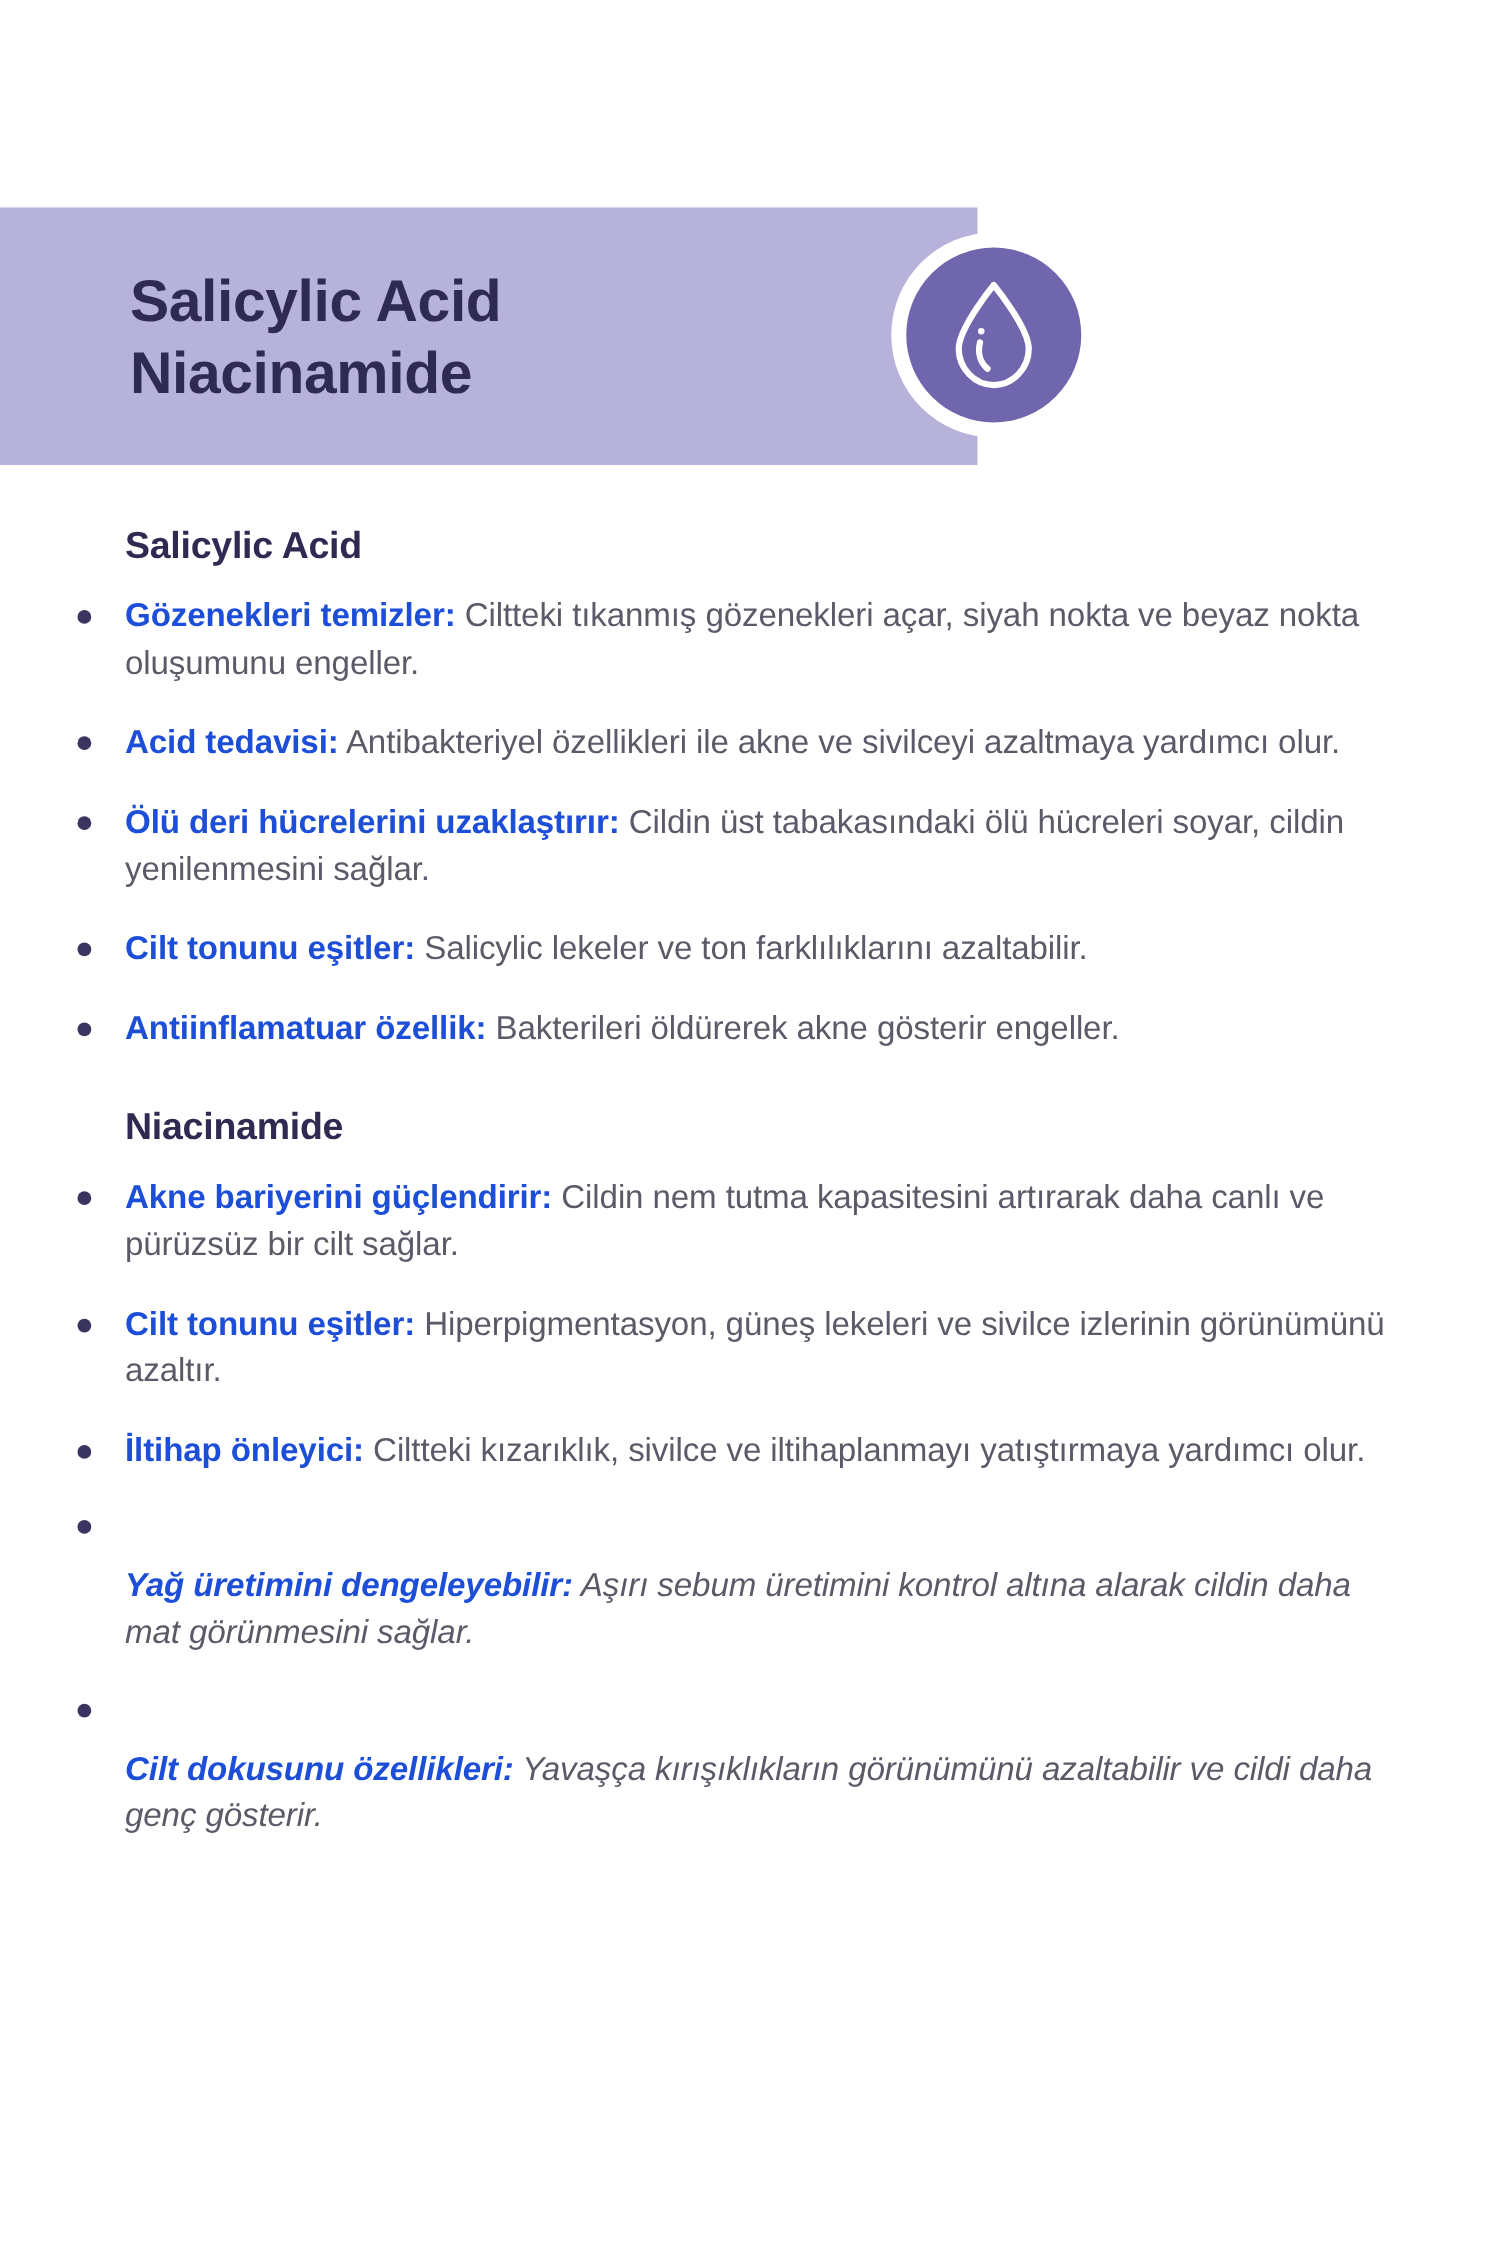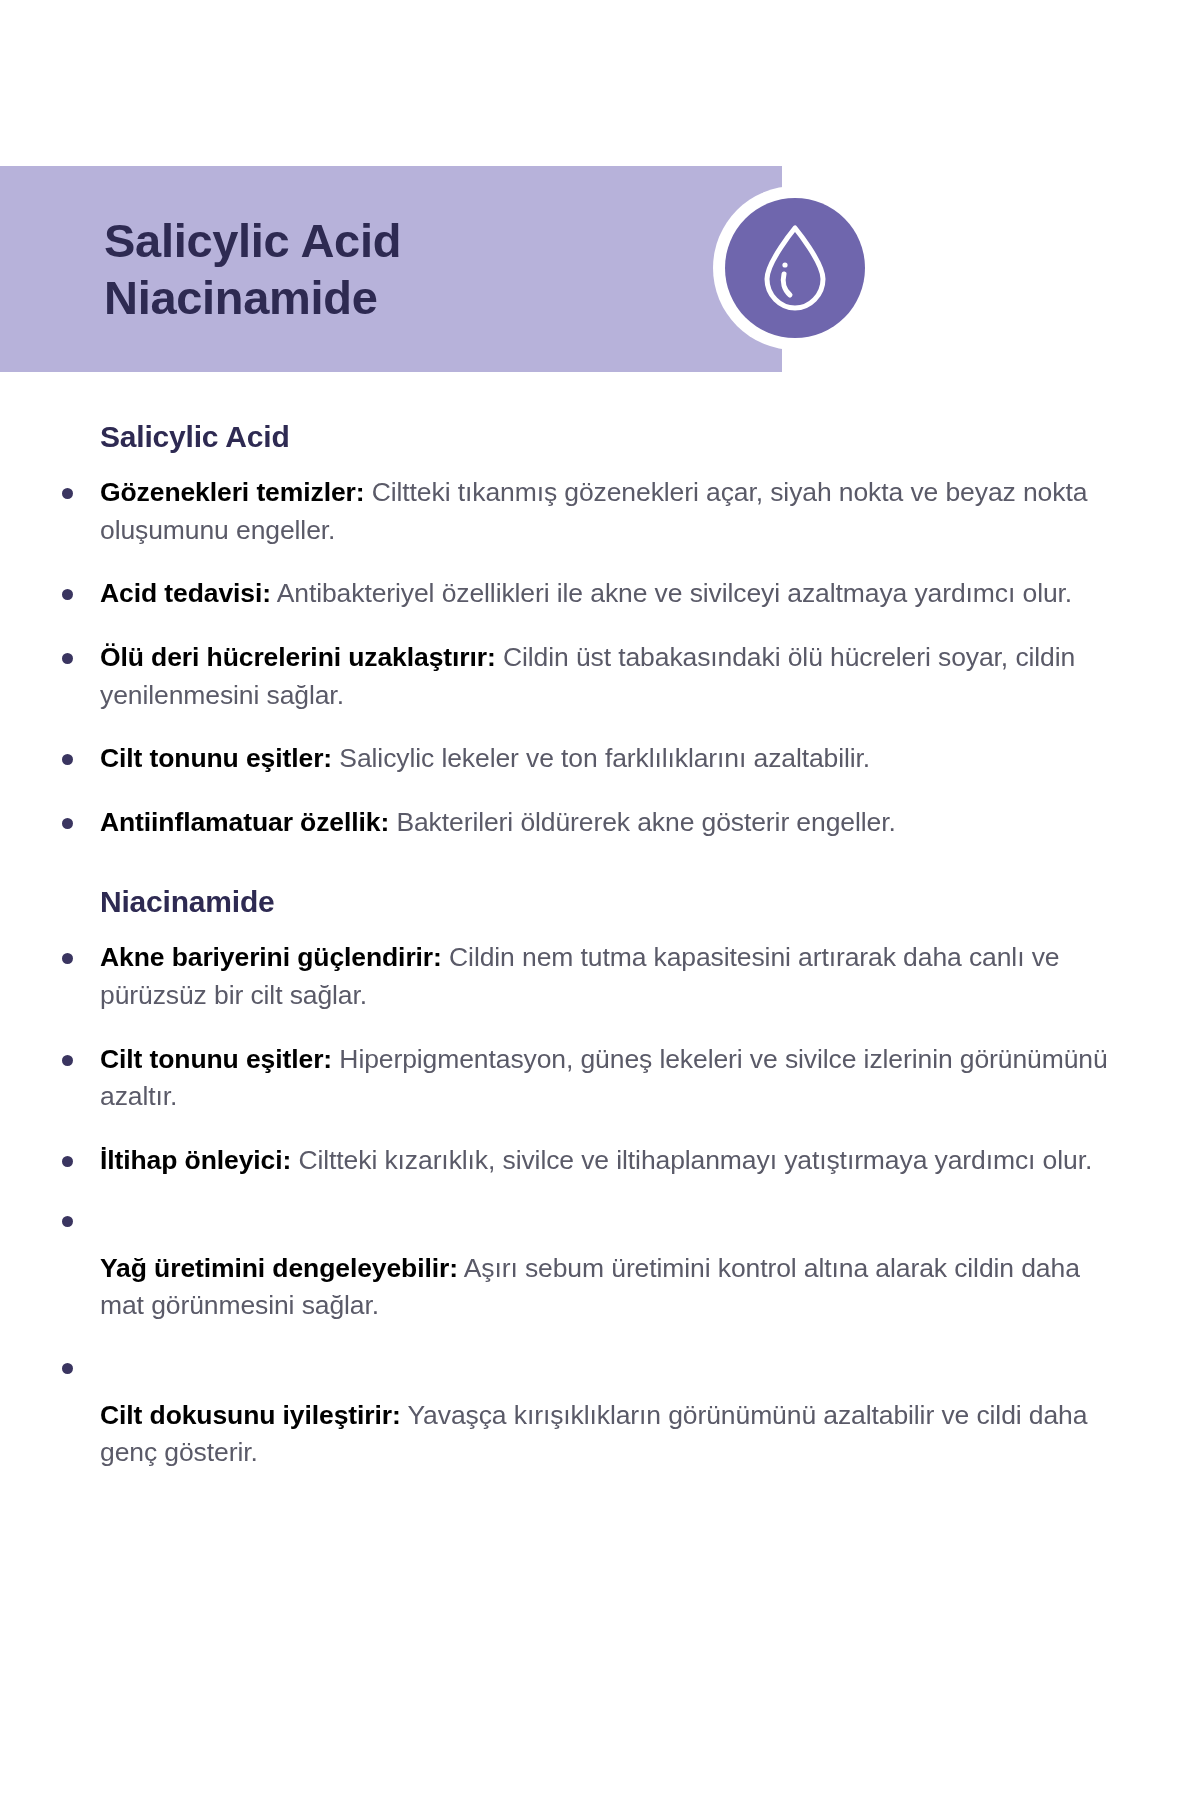--- a/index.html
+++ b/index.html
@@ -106,29 +106,30 @@
     content: "";
     position: absolute;
     left: 62px;
     top: 14px;
     width: 11px;
     height: 11px;
     border-radius: 50%;
     background: #3a3560;
   }
   li.bullet .term {
-    color: #000000;
+    color: #1d4ed8;
     font-weight: 700;
   }
   li.bullet .desc { color: #5a5a68; }
 
   
   li.bullet.detached {
     padding-top: 44px;
     margin-bottom: 28px;
+    font-style: italic;
   }
   li.bullet.detached:before { top: 10px; }
 
   .tight { margin-bottom: 34px; }
 </style>
 </head>
 <body>
 
 <div class="page">
 
@@ -180,18 +181,18 @@
       <li class="bullet">
         <span class="term">Cilt tonunu eşitler:</span><span class="desc"> Hiperpigmentasyon, güneş lekeleri ve sivilce izlerinin görünümünü azaltır.</span>
       </li>
       <li class="bullet">
         <span class="term">İltihap önleyici:</span><span class="desc"> Ciltteki kızarıklık, sivilce ve iltihaplanmayı yatıştırmaya yardımcı olur.</span>
       </li>
       <li class="bullet detached">
         <span class="term">Yağ üretimini dengeleyebilir:</span><span class="desc"> Aşırı sebum üretimini kontrol altına alarak cildin daha mat görünmesini sağlar.</span>
       </li>
       <li class="bullet detached">
-        <span class="term">Cilt dokusunu iyileştirir:</span><span class="desc"> Yavaşça kırışıklıkların görünümünü azaltabilir ve cildi daha genç gösterir.</span>
+        <span class="term">Cilt dokusunu özellikleri:</span><span class="desc"> Yavaşça kırışıklıkların görünümünü azaltabilir ve cildi daha genç gösterir.</span>
       </li>
     </ul>
 
   </div>
 </div>
 
 </body></html>

